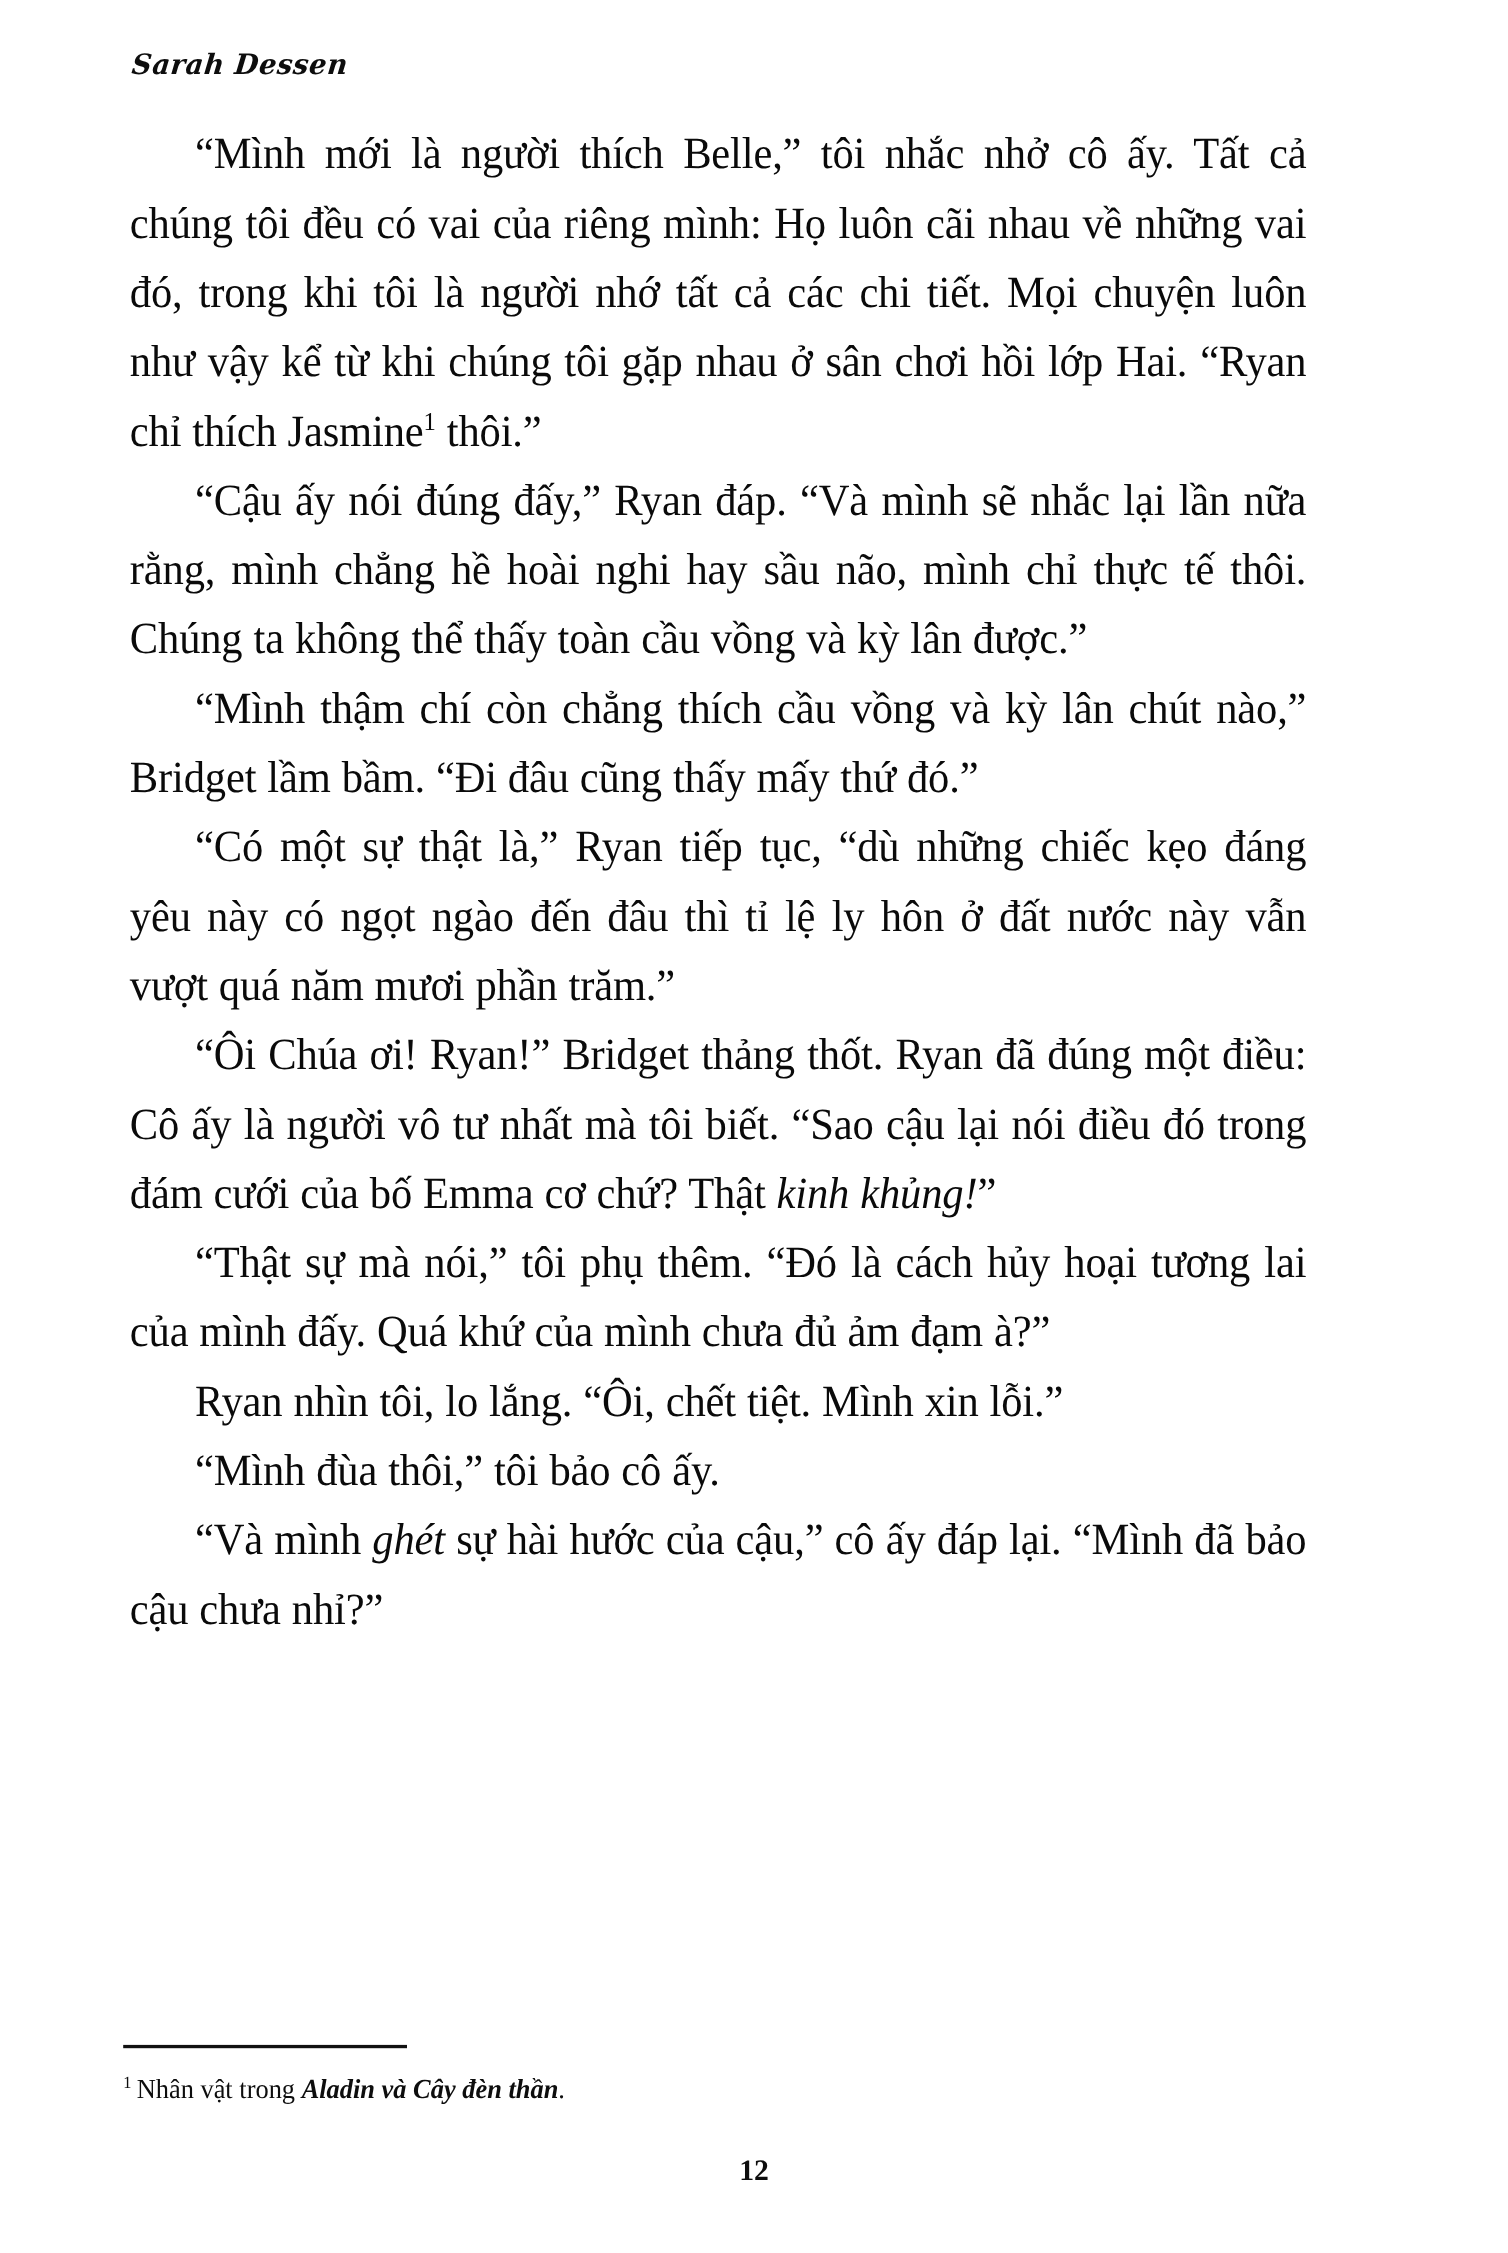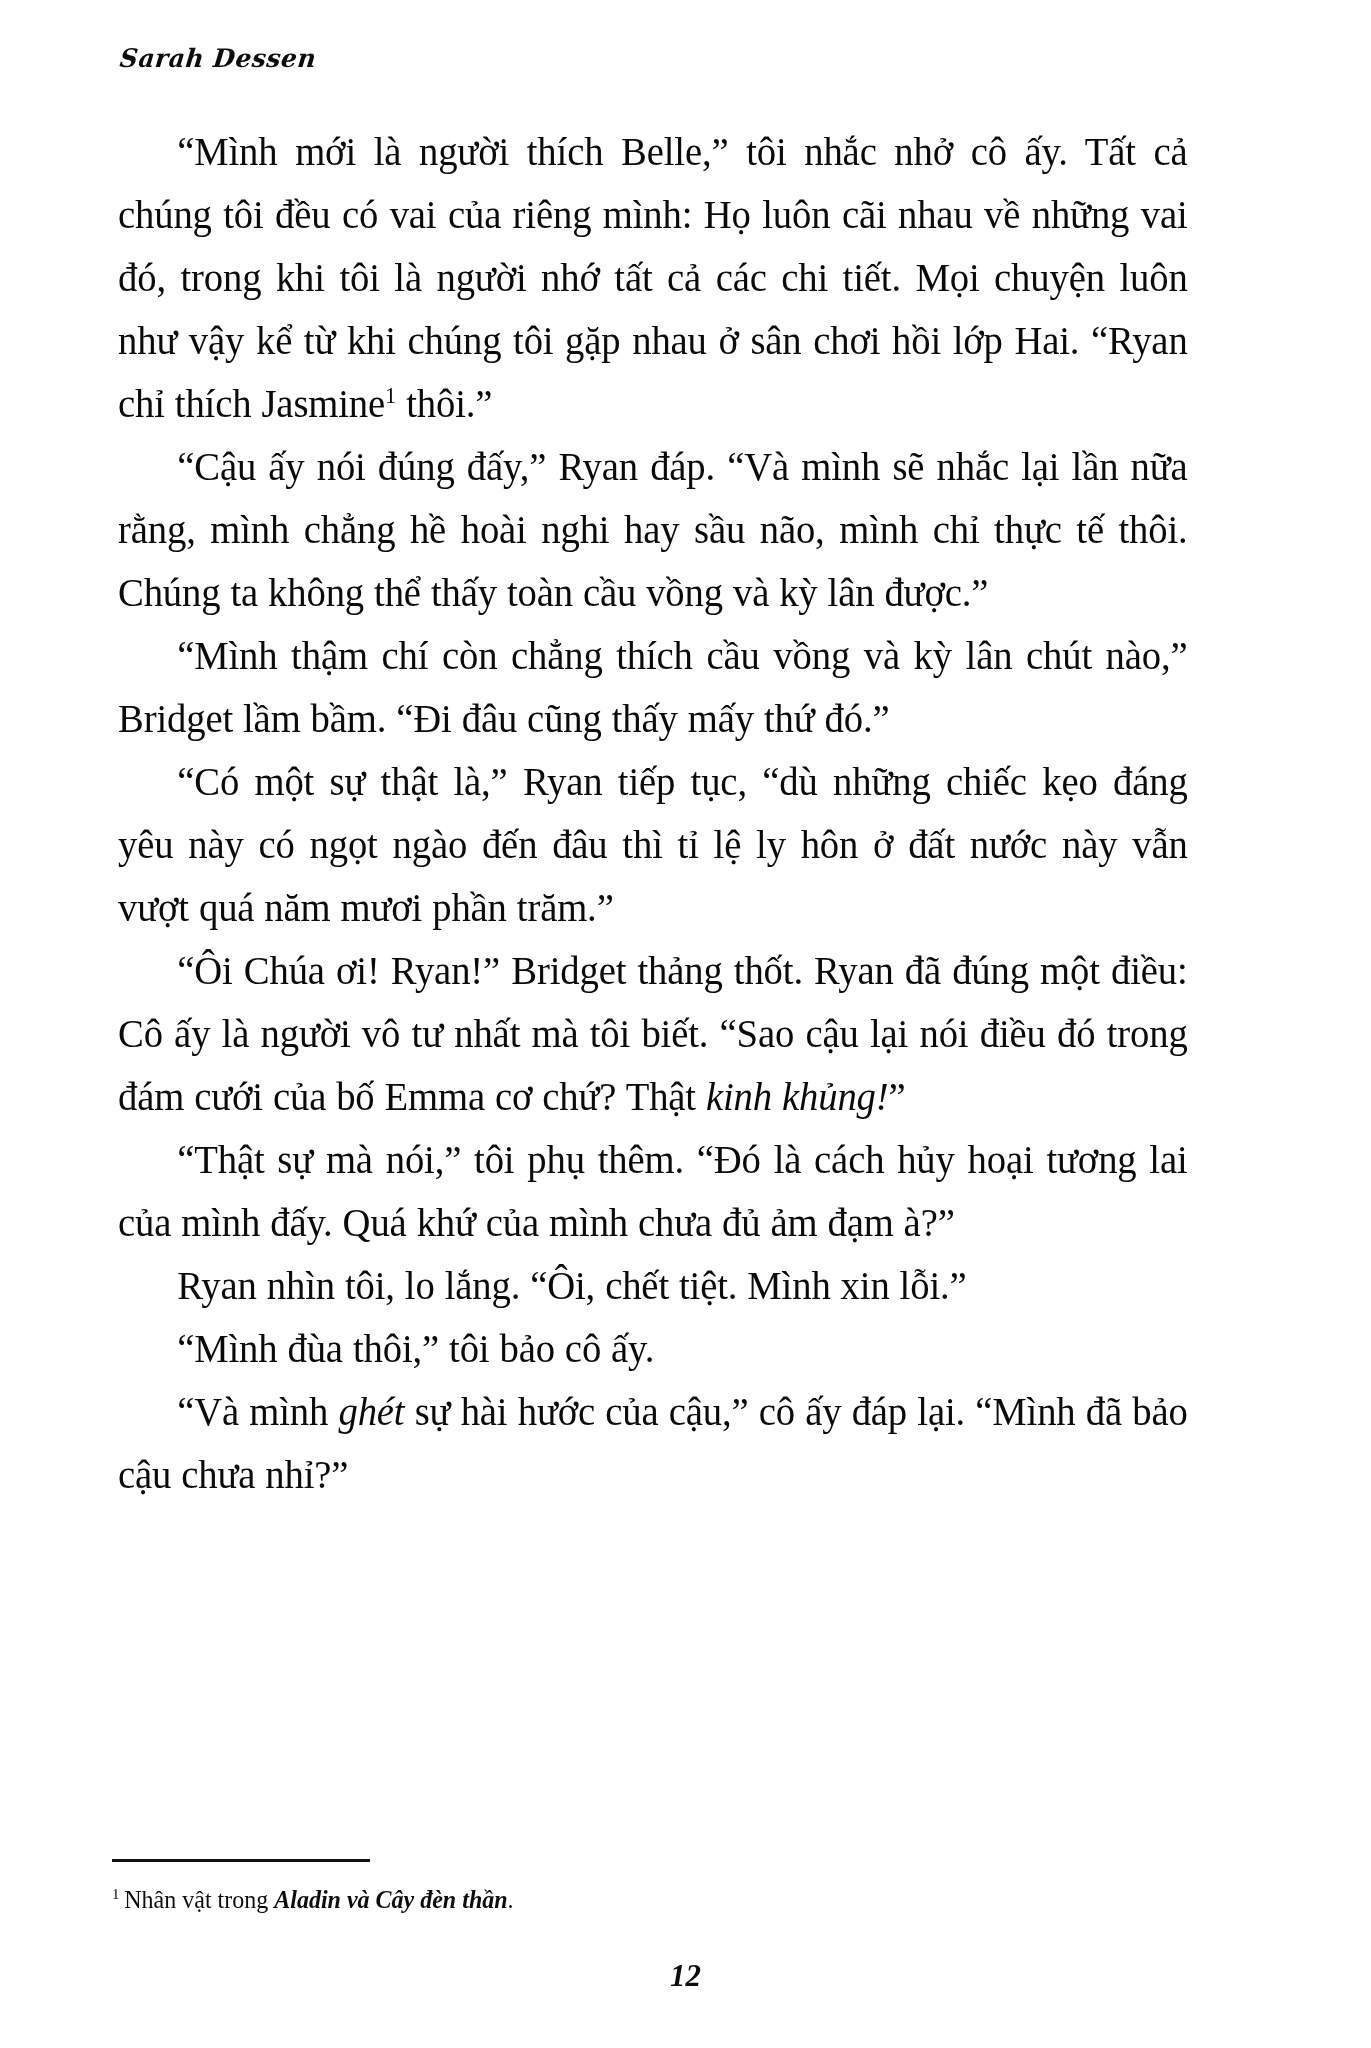--- a/index.html
+++ b/index.html
@@ -27,21 +27,21 @@
     font-size: 25px;
     letter-spacing: 0.5px;
     color: #0d0d0d;
     transform: skewX(-6deg) scaleY(1.02);
     white-space: nowrap;
   }
 
   
   .textblock {
     position: absolute;
-    top: 120px;
+    top: 108px;
     left: 118px;
     width: 1120px;
   }
   .para {
     font-family: "Liberation Serif", "DejaVu Serif", serif;
     font-size: 40.5px;
     line-height: 63px;
     color: #0a0a0a;
     text-align: justify;
     text-justify: inter-word;
@@ -98,23 +98,22 @@
   }
 
   
   .folio {
     position: absolute;
     left: 0;
     right: 0;
     top: 1958px;
     text-align: center;
     font-family: "Liberation Serif", "DejaVu Serif", serif;
-    font-style: italic;
     font-weight: 700;
-    font-size: 31px;
+    font-size: 27px;
     color: #0d0d0d;
   }
 </style>
 </head>
 <body>
 
 <div class="page">
 
   <div class="running-head">Sarah Dessen</div>
 

